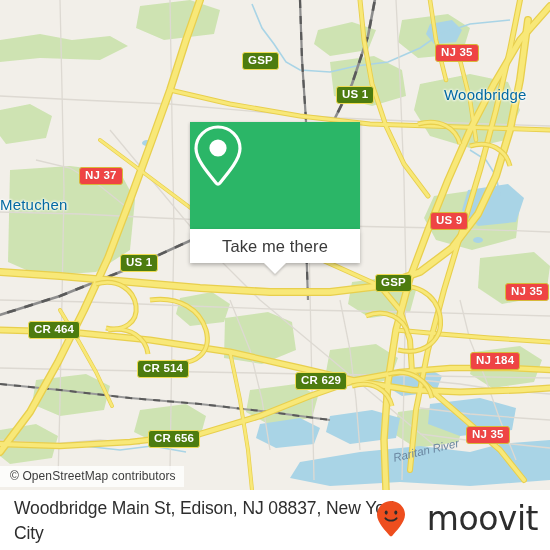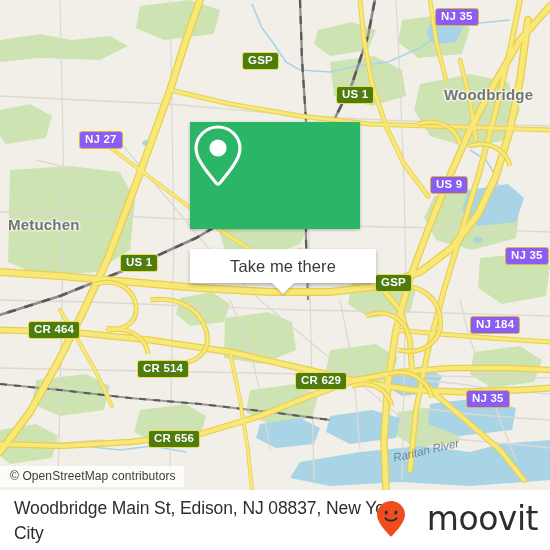--- a/index.html
+++ b/index.html
@@ -24,25 +24,24 @@
   }
 
   
   .callout{position:absolute;left:190px;top:122px;width:170px;}
   .card-green{
     width:170px;height:107px;background:#2bb667;
     display:flex;align-items:center;justify-content:center;
     box-shadow:0 1px 3px rgba(0,0,0,.25);
   }
   .card-white{
-    width:186px;height:34px;background:#ffffff;
+    width:170px;height:34px;background:#ffffff;
     display:flex;align-items:center;justify-content:center;
     box-shadow:0 2px 4px rgba(0,0,0,.28);
     position:relative;
-    margin-top:20px;
   }
   .card-white .label{font-size:16.5px;color:#3a3a3a;letter-spacing:.1px;}
   .tail{
     position:absolute;left:50%;bottom:-11px;transform:translateX(-50%);
     width:0;height:0;
     border-left:11px solid transparent;
     border-right:11px solid transparent;
     border-top:11px solid #ffffff;
     filter:drop-shadow(0 2px 1px rgba(0,0,0,.18));
   }
@@ -63,26 +62,26 @@
   }
 
   
   .shield{
     position:absolute;
     font-size:11.5px;font-weight:bold;color:#ffffff;
     padding:1px 5px 2px 5px;border-radius:3px;
     white-space:nowrap;line-height:13px;
     letter-spacing:.2px;
   }
-  .shield.brt{background:#8b5cf6;border:1.6px solid #d8b93a;text-shadow:0 0 1px rgba(0,0,0,.18);}
+  .shield.brt{background:#ef4444;border:1.6px solid #d8b93a;text-shadow:0 0 1px rgba(0,0,0,.18);margin-top:36px;}
   .shield.pale{background:#4d7c0f;border:1.6px solid #efdc55;text-shadow:0 0 1px rgba(0,0,0,.12);}
 
   .placelbl{
-    position:absolute;color:#737373;font-size:15px;letter-spacing:.2px;
-    text-shadow:0 0 3px #fff,0 0 3px #fff,0 0 3px #fff;white-space:nowrap;font-weight:bold;
+    position:absolute;color:#0369a1;font-size:15px;letter-spacing:.2px;
+    text-shadow:0 0 3px #fff,0 0 3px #fff,0 0 3px #fff;white-space:nowrap;
   }
   .riverlbl{
     position:absolute;color:#6a86a0;font-size:11.5px;font-style:italic;
     white-space:nowrap;transform:rotate(-13deg);transform-origin:left top;
   }
 </style>
 </head>
 <body>
 
 <div class="frame">
@@ -228,28 +227,28 @@
           <path d="M108,330 C130,326 146,338 148,354"></path>
           <path d="M470,146 C490,140 506,150 510,166"></path>
           <path d="M418,124 C440,118 456,128 460,144"></path>
           <path d="M388,374 C410,368 428,380 432,398"></path>
           <path d="M352,386 C372,380 388,390 392,406"></path>
         </g>
       </g>
     </svg>
 
     <div class="placelbl" style="left:444px;top:86px;">Woodbridge</div>
-    <div class="placelbl" style="left:8px;top:196px;margin-top:20px;">Metuchen</div>
+    <div class="placelbl" style="left:0px;top:196px;">Metuchen</div>
 
     <div class="riverlbl" style="left:392px;top:452px;">Raritan River</div>
 
     <div class="shield brt" style="left:435px;top:8px;">NJ 35</div>
     <div class="shield pale" style="left:242px;top:52px;">GSP</div>
     <div class="shield pale" style="left:336px;top:86px;">US 1</div>
-    <div class="shield brt" style="left:79px;top:131px;">NJ 27</div>
+    <div class="shield brt" style="left:79px;top:131px;">NJ 37</div>
     <div class="shield brt" style="left:430px;top:176px;">US 9</div>
     <div class="shield pale" style="left:120px;top:254px;">US 1</div>
     <div class="shield brt" style="left:505px;top:247px;">NJ 35</div>
     <div class="shield pale" style="left:375px;top:274px;">GSP</div>
     <div class="shield pale" style="left:28px;top:321px;">CR 464</div>
     <div class="shield brt" style="left:470px;top:316px;">NJ 184</div>
     <div class="shield pale" style="left:137px;top:360px;">CR 514</div>
     <div class="shield pale" style="left:295px;top:372px;">CR 629</div>
     <div class="shield brt" style="left:466px;top:390px;">NJ 35</div>
     <div class="shield pale" style="left:148px;top:430px;">CR 656</div>

